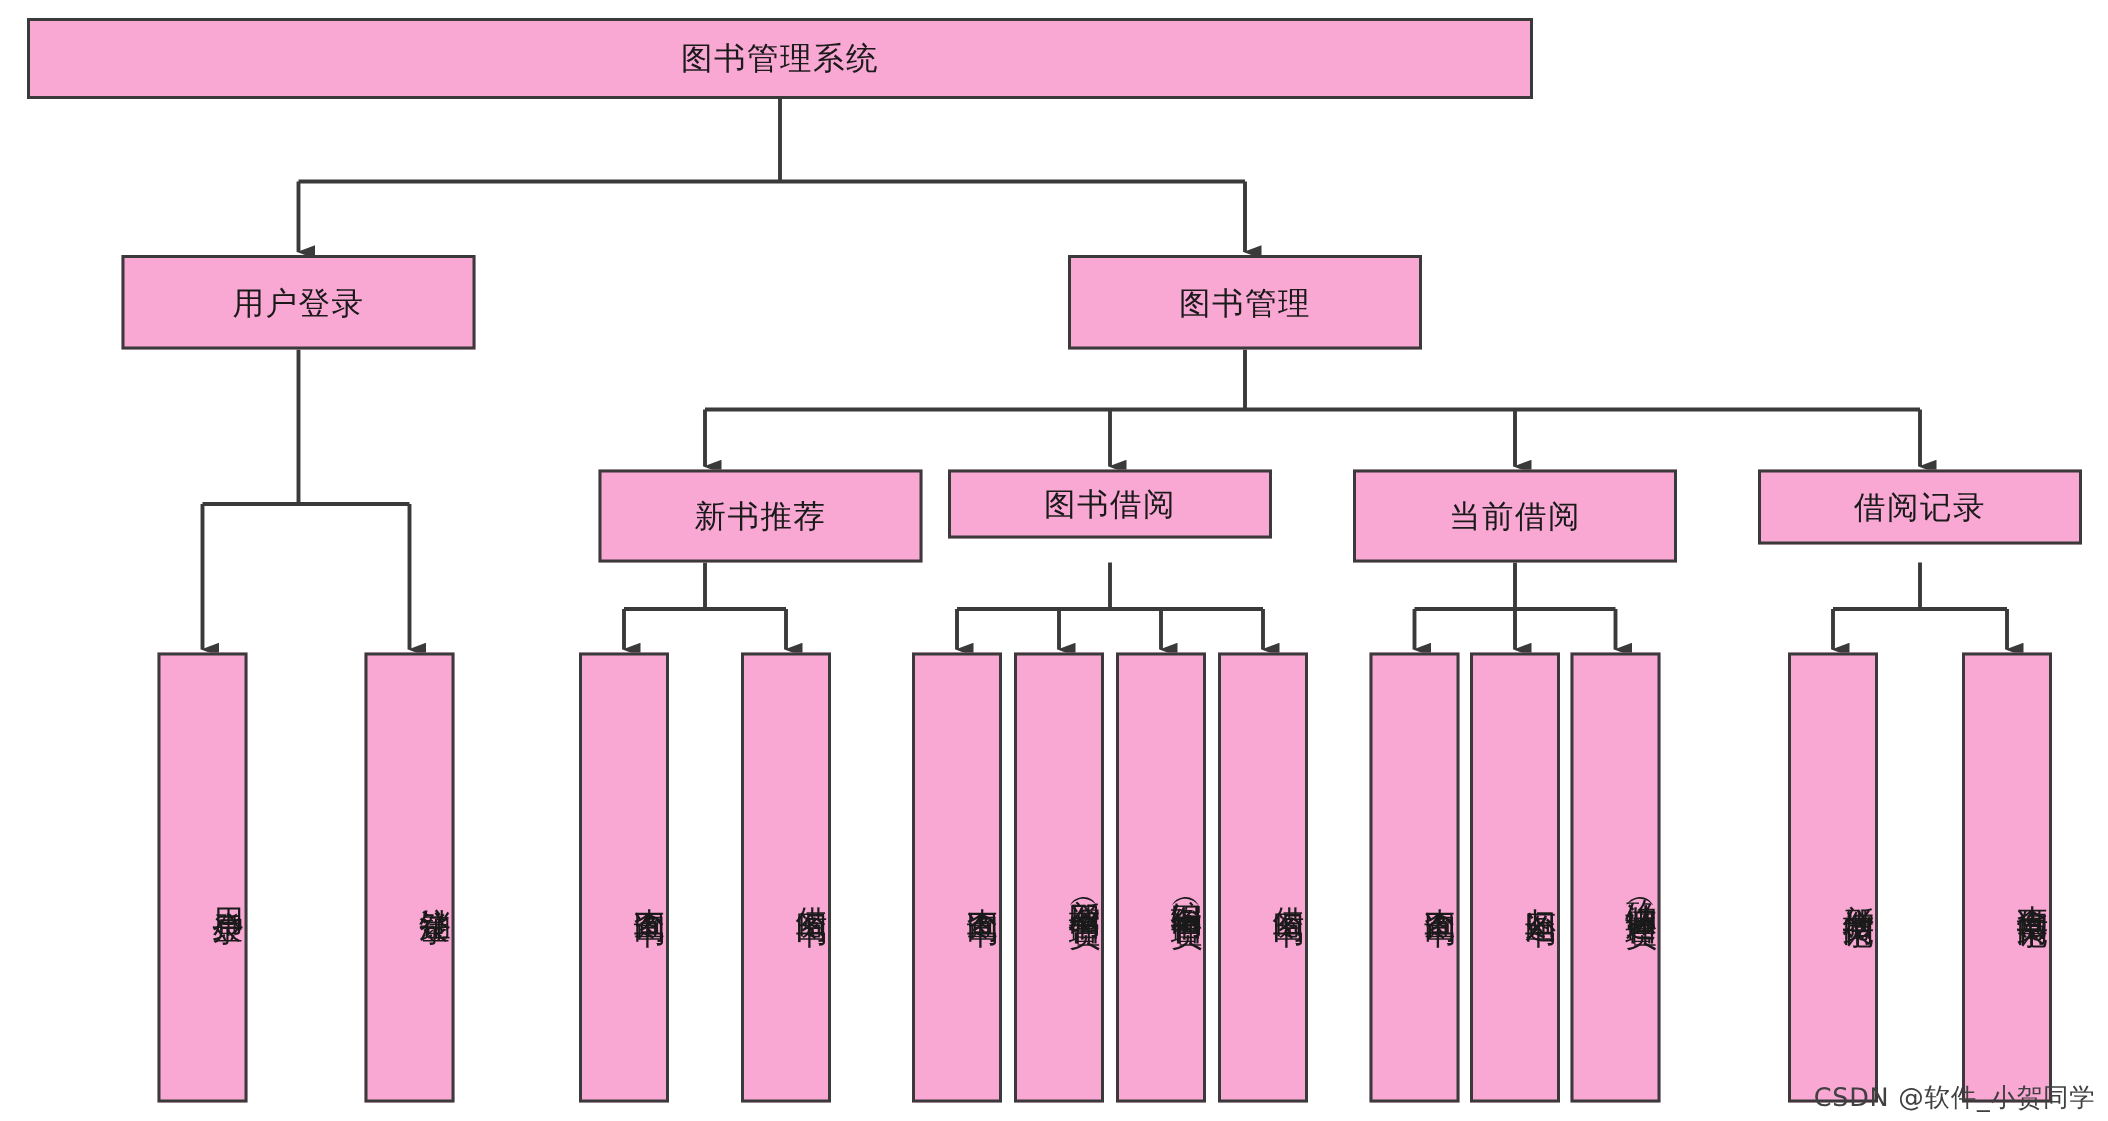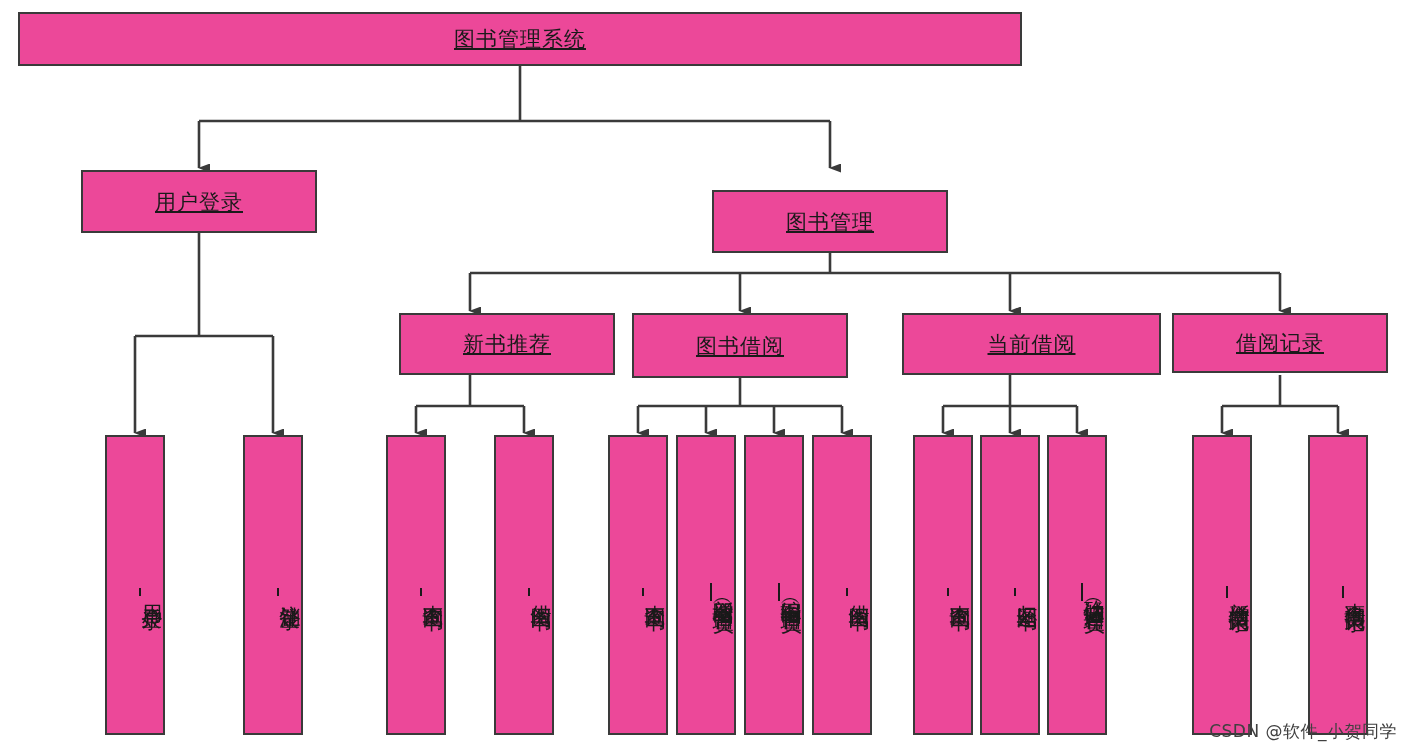--- a/index.html
+++ b/index.html
@@ -22,27 +22,26 @@
     position: absolute;
     left: 0;
     top: 0;
     width: 1405px;
     height: 747px;
     pointer-events: none;
   }
   .node {
     position: absolute;
     box-sizing: border-box;
-    background: #ec4899;
+    background: #f9a8d4;
     border: 2px solid #3a3a3a;
     display: flex;
     align-items: center;
     justify-content: center;
     color: #1a1a1a;
-    text-decoration: underline;
   }
   .node.horiz {
     font-size: 21px;
     letter-spacing: 1px;
   }
   .node.vert {
     writing-mode: vertical-rl;
     text-orientation: upright;
     font-size: 21px;
     letter-spacing: 2px;
@@ -124,34 +123,34 @@
     </g>
   </svg>
 
   <div class="node horiz" style="left:18px; top:12px; width:1004px; height:54px;">
     <span>图书管理系统</span>
   </div>
 
   <div class="node horiz" style="left:81px; top:170px; width:236px; height:63px;">
     <span>用户登录</span>
   </div>
-  <div class="node horiz" style="left:712px; top:170px; width:236px; height:63px;margin-top:20px;">
+  <div class="node horiz" style="left:712px; top:170px; width:236px; height:63px;">
     <span>图书管理</span>
   </div>
 
   <div class="node horiz" style="left:362px; top:313px; width:216px; height:62px;margin-left:37px;">
     <span>新书推荐</span>
   </div>
-  <div class="node horiz" style="left:632px; top:313px; width:216px; height:65px;">
+  <div class="node horiz" style="left:632px; top:313px; width:216px; height:46px;">
     <span>图书借阅</span>
   </div>
-  <div class="node horiz" style="left:902px; top:313px; width:259px; height:62px;">
+  <div class="node horiz" style="left:902px; top:313px; width:216px; height:62px;">
     <span>当前借阅</span>
   </div>
-  <div class="node horiz" style="left:1172px; top:313px; width:216px; height:60px;">
+  <div class="node horiz" style="left:1172px; top:313px; width:216px; height:50px;">
     <span>借阅记录</span>
   </div>
 
   <div class="node vert" style="left:105px; top:435px; width:60px; height:300px;">
     <span class="vtext">用户登录</span>
   </div>
   <div class="node vert" style="left:243px; top:435px; width:60px; height:300px;">
     <span class="vtext">注销登录</span>
   </div>
 

